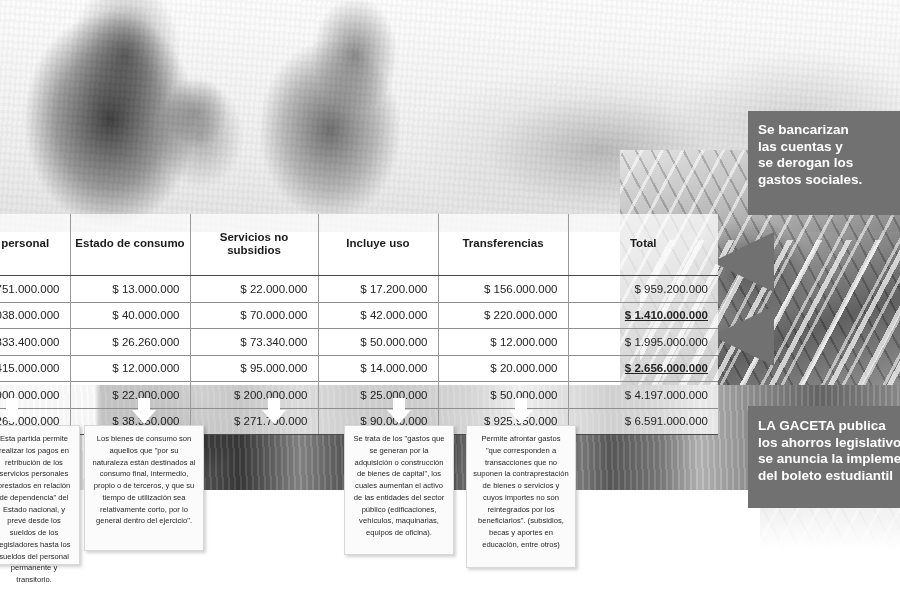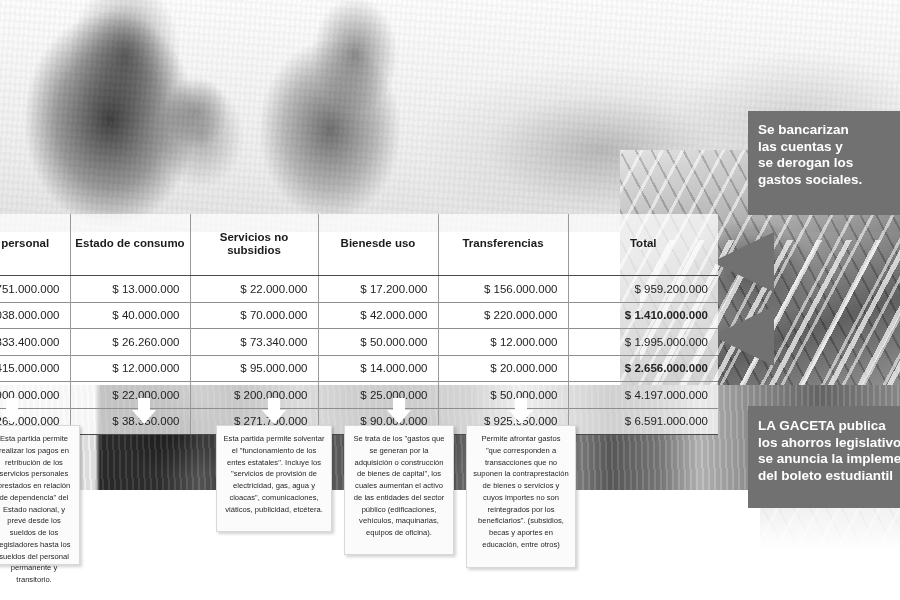--- a/index.html
+++ b/index.html
@@ -139,21 +139,21 @@
     padding: 3px 10px 3px 4px;
     border-top: 1px solid #8e8e8e;
     border-right: 1px solid #9a9a9a;
     height: 19.5px;
     background: transparent;
     white-space: nowrap;
   }
   table.budget td:last-child { border-right: none; }
   table.budget tr:first-child td { border-top: none; }
   table.budget tr:last-child td { border-bottom: 1.4px solid #4a4a4a; }
-  td.bold { font-weight: bold; color: #0f0f0f; }
+  td.bold { font-weight: bold; color: #0f0f0f; text-decoration: underline; }
 
   
   .gray-panel {
     position: absolute;
     background: #6f7173;
     color: #ffffff;
     font-weight: bold;
     line-height: 1.24;
   }
   #panel-top {
@@ -251,21 +251,21 @@
         <col style="width:128px">
         <col style="width:120px">
         <col style="width:130px">
         <col style="width:150px">
       </colgroup>
       <thead>
         <tr>
           <th>Gastos en personal</th>
           <th>Estado de consumo</th>
           <th>Servicios no subsidios</th>
-          <th>Bienesde uso</th>
+          <th>Incluye uso</th>
           <th>Transferencias</th>
           <th>Total</th>
         </tr>
       </thead>
       <tbody>
         <tr>
           <td>$ 751.000.000</td>
           <td>$ 13.000.000</td>
           <td>$ 22.000.000</td>
           <td>$ 17.200.000</td>
@@ -347,22 +347,22 @@
     <div class="head"></div>
   </div>
   <div class="down-arrow" id="darr-5">
     <div class="stem"></div>
     <div class="head"></div>
   </div>
 
   <div class="note" id="note-1">
     <p>Esta partida permite realizar los pagos en retribución de los servicios personales prestados en relación de dependencia" del Estado nacional, y prevé desde los sueldos de los legisladores hasta los sueldos del personal permanente y transitorio.</p>
   </div>
-  <div class="note" id="note-3">
-    <p>Esta partida permite solventar el "funcionamiento de los entes estatales". Incluye los "servicios de provisión de electricidad, gas, agua y cloacas", comunicaciones, viáticos, publicidad, etcétera.</p>
+  <div class="note" id="note-2">
+    <p>Los bienes de consumo son aquellos que "por su naturaleza están destinados al consumo final, intermedio, propio o de terceros, y que su tiempo de utilización sea relativamente corto, por lo general dentro del ejercicio".</p>
   </div>
   <div class="note" id="note-4">
     <p>Se trata de los "gastos que se generan por la adquisición o construcción de bienes de capital", los cuales aumentan el activo de las entidades del sector público (edificaciones, vehículos, maquinarias, equipos de oficina).</p>
   </div>
   <div class="note" id="note-5">
     <p>Permite afrontar gastos "que corresponden a transacciones que no suponen la contraprestación de bienes o servicios y cuyos importes no son reintegrados por los beneficiarios". (subsidios, becas y aportes en educación, entre otros)</p>
   </div>
 
 </div>
 

